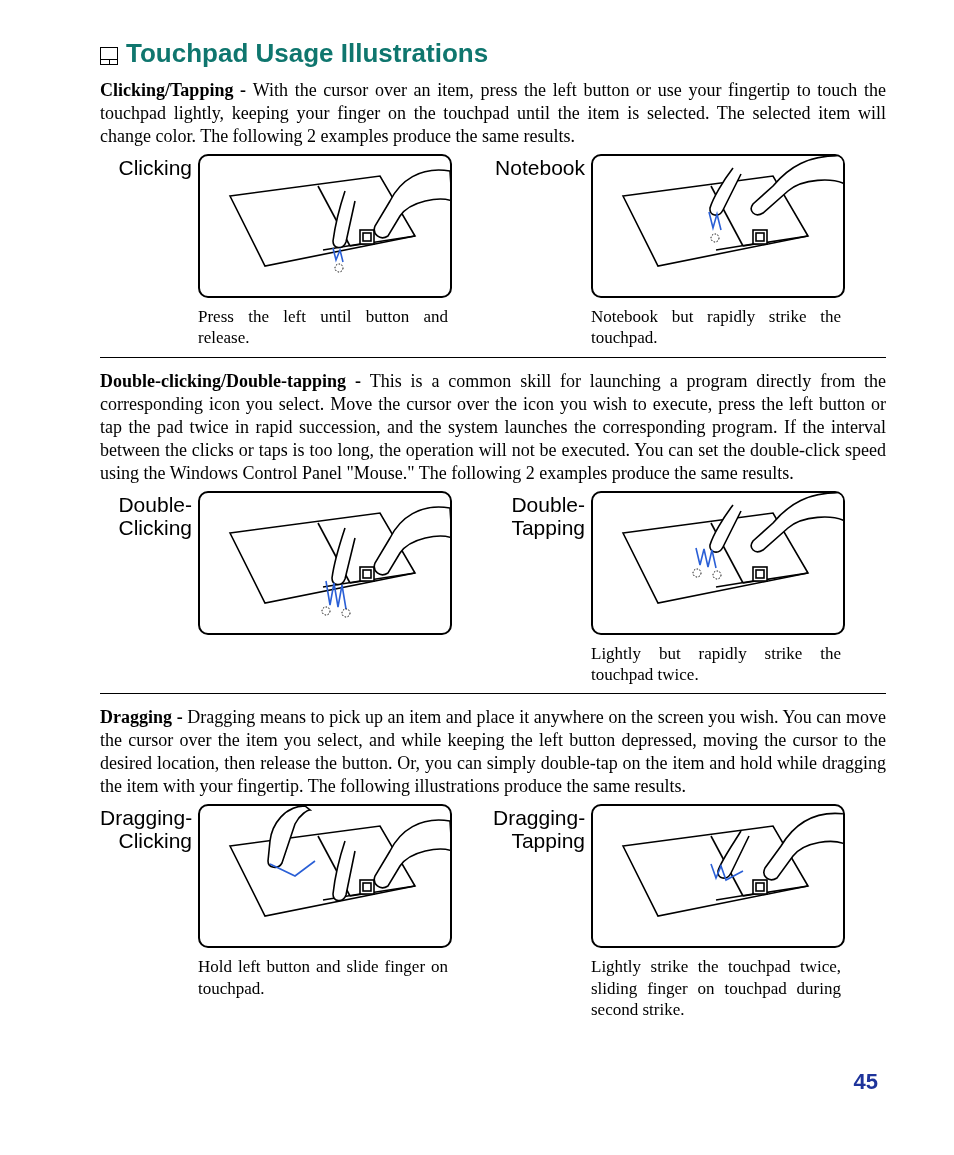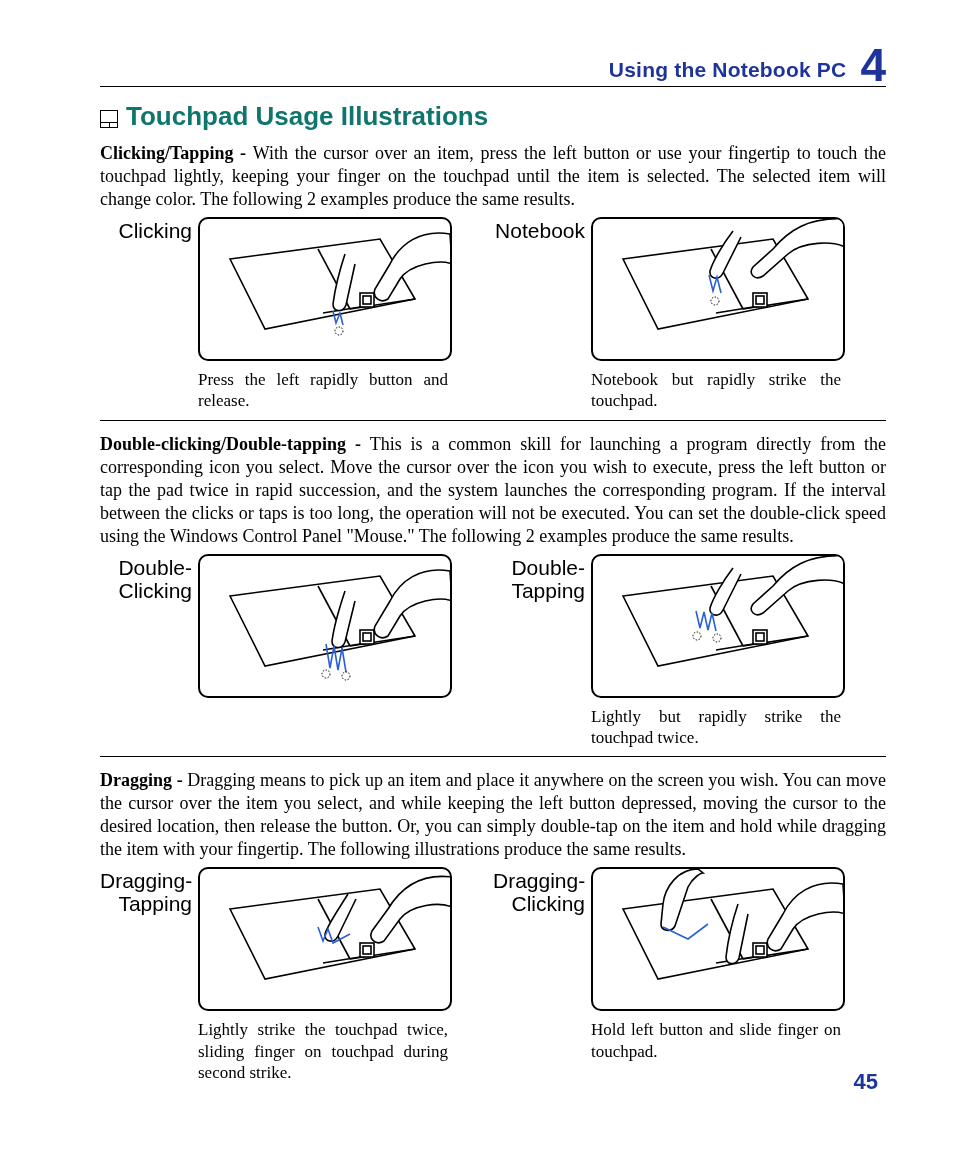--- a/index.html
+++ b/index.html
@@ -125,24 +125,20 @@
   .tap-mark { stroke: #2a5fd6; fill: none; stroke-width: 1.6; }
   .tap-dot { fill: none; stroke: #000; stroke-width: 1; stroke-dasharray: 1.5 1.5; }
   .outline { fill: #fff; stroke: #000; stroke-width: 1.6; }
   .outline-nf { fill: none; stroke: #000; stroke-width: 1.6; }
 </style>
 </head>
 <body>
 
 <div class="page">
 
-  <div class="running-head">
-    <span class="running-title">Using the Notebook PC</span>
-    <span class="running-num">4</span>
-  </div>
 
   <div class="heading-row">
     <span class="heading-icon">
       <div style="left:0;top:11px;width:16px;height:1px;"></div>
       <div style="left:8px;top:11px;width:1px;height:5px;"></div>
     </span>
     <span class="h-title">Touchpad Usage Illustrations</span>
   </div>
 
   <div class="section">
@@ -165,21 +161,21 @@
 
               <path class="outline" d="M250,15 C220,10 200,25 190,45 L175,70 C172,78 180,85 188,80 L200,60 C210,45 240,40 252,45 Z"></path>
 
               <path class="outline" d="M145,35 C140,50 135,70 133,85 C133,93 143,94 146,86 L155,45"></path>
 
               <polyline class="tap-mark" points="133,92 136,104 140,94 143,106"></polyline>
               <circle class="tap-dot" cx="139" cy="112" r="4"></circle>
             </svg>
           </div>
         </div>
-        <div class="caption">Press the left rapidly button and release.</div>
+        <div class="caption">Press the left until button and release.</div>
       </div>
 
       <div class="col">
         <div class="col-inner">
           <div class="col-label">Notebook</div>
           <div class="diagram-box">
             <svg viewBox="0 0 250 140" width="250" height="140">
               <polygon class="outline" points="30,40 180,20 215,80 65,110"></polygon>
               <polyline class="outline-nf" points="118,30 150,90"></polyline>
               <polyline class="outline-nf" points="150,90 215,80"></polyline>
@@ -255,57 +251,57 @@
   <div class="hr"></div>
 
   <div class="section">
     <p class="body-p">
       <b>Dragging - </b><span>Dragging means to pick up an item and place it anywhere on the screen you wish. You can move the cursor over the item you select, and while keeping the left button depressed, moving the cursor to the desired location, then release the button. Or, you can simply double-tap on the item and hold while dragging the item with your fingertip. The following illustrations produce the same results.</span>
     </p>
 
     <div class="pair-row">
       <div class="col">
         <div class="col-inner">
+          <div class="col-label">Dragging-Clicking</div>
+          <div class="diagram-box">
+            <svg viewBox="0 0 250 140" width="250" height="140">
+              <polygon class="outline" points="30,40 180,20 215,80 65,110"></polygon>
+              <polyline class="outline-nf" points="118,30 150,90"></polyline>
+              <polyline class="outline-nf" points="150,90 215,80"></polyline>
+              <polyline class="outline-nf" points="123,94 160,88"></polyline>
+              <rect class="outline" x="160" y="74" width="14" height="14"></rect>
+              <rect class="outline" x="163" y="77" width="8" height="8"></rect>
+
+              <path class="outline" d="M105,0 C85,0 72,18 70,35 L68,55 C68,62 78,64 82,57 L95,18 C100,8 108,4 110,4 Z"></path>
+              <polyline class="tap-mark" points="70,58 95,70 115,55"></polyline>
+
+              <path class="outline" d="M250,15 C220,10 200,25 190,45 L175,70 C172,78 180,85 188,80 L200,60 C210,45 240,40 252,45 Z"></path>
+              <path class="outline" d="M145,35 C140,50 135,70 133,88 C133,96 143,97 146,89 L155,45"></path>
+            </svg>
+          </div>
+        </div>
+        <div class="caption">Hold left button and slide finger on touchpad.</div>
+      </div>
+
+      <div class="col">
+        <div class="col-inner">
           <div class="col-label">Dragging-Tapping</div>
           <div class="diagram-box">
             <svg viewBox="0 0 250 140" width="250" height="140">
               <polygon class="outline" points="30,40 180,20 215,80 65,110"></polygon>
               <polyline class="outline-nf" points="118,30 150,90"></polyline>
               <polyline class="outline-nf" points="150,90 215,80"></polyline>
               <polyline class="outline-nf" points="123,94 160,88"></polyline>
               <rect class="outline" x="160" y="74" width="14" height="14"></rect>
               <rect class="outline" x="163" y="77" width="8" height="8"></rect>
               <path class="outline" d="M252,8 C220,4 200,20 188,40 L172,62 C168,70 176,77 184,72 L200,50 C212,35 240,33 252,38 Z"></path>
               <path class="outline" d="M148,25 C140,38 128,55 125,65 C124,73 134,75 138,67 L156,30"></path>
               <polyline class="tap-mark" points="118,58 123,72 128,60 133,74 150,65"></polyline>
             </svg>
           </div>
         </div>
         <div class="caption">Lightly strike the touchpad twice, sliding finger on touchpad during second strike.</div>
       </div>
-
-      <div class="col">
-        <div class="col-inner">
-          <div class="col-label">Dragging-Clicking</div>
-          <div class="diagram-box">
-            <svg viewBox="0 0 250 140" width="250" height="140">
-              <polygon class="outline" points="30,40 180,20 215,80 65,110"></polygon>
-              <polyline class="outline-nf" points="118,30 150,90"></polyline>
-              <polyline class="outline-nf" points="150,90 215,80"></polyline>
-              <polyline class="outline-nf" points="123,94 160,88"></polyline>
-              <rect class="outline" x="160" y="74" width="14" height="14"></rect>
-              <rect class="outline" x="163" y="77" width="8" height="8"></rect>
-
-              <path class="outline" d="M105,0 C85,0 72,18 70,35 L68,55 C68,62 78,64 82,57 L95,18 C100,8 108,4 110,4 Z"></path>
-              <polyline class="tap-mark" points="70,58 95,70 115,55"></polyline>
-
-              <path class="outline" d="M250,15 C220,10 200,25 190,45 L175,70 C172,78 180,85 188,80 L200,60 C210,45 240,40 252,45 Z"></path>
-              <path class="outline" d="M145,35 C140,50 135,70 133,88 C133,96 143,97 146,89 L155,45"></path>
-            </svg>
-          </div>
-        </div>
-        <div class="caption">Hold left button and slide finger on touchpad.</div>
-      </div>
     </div>
   </div>
 
   <div class="page-num">45</div>
 </div>
 
 </body></html>

